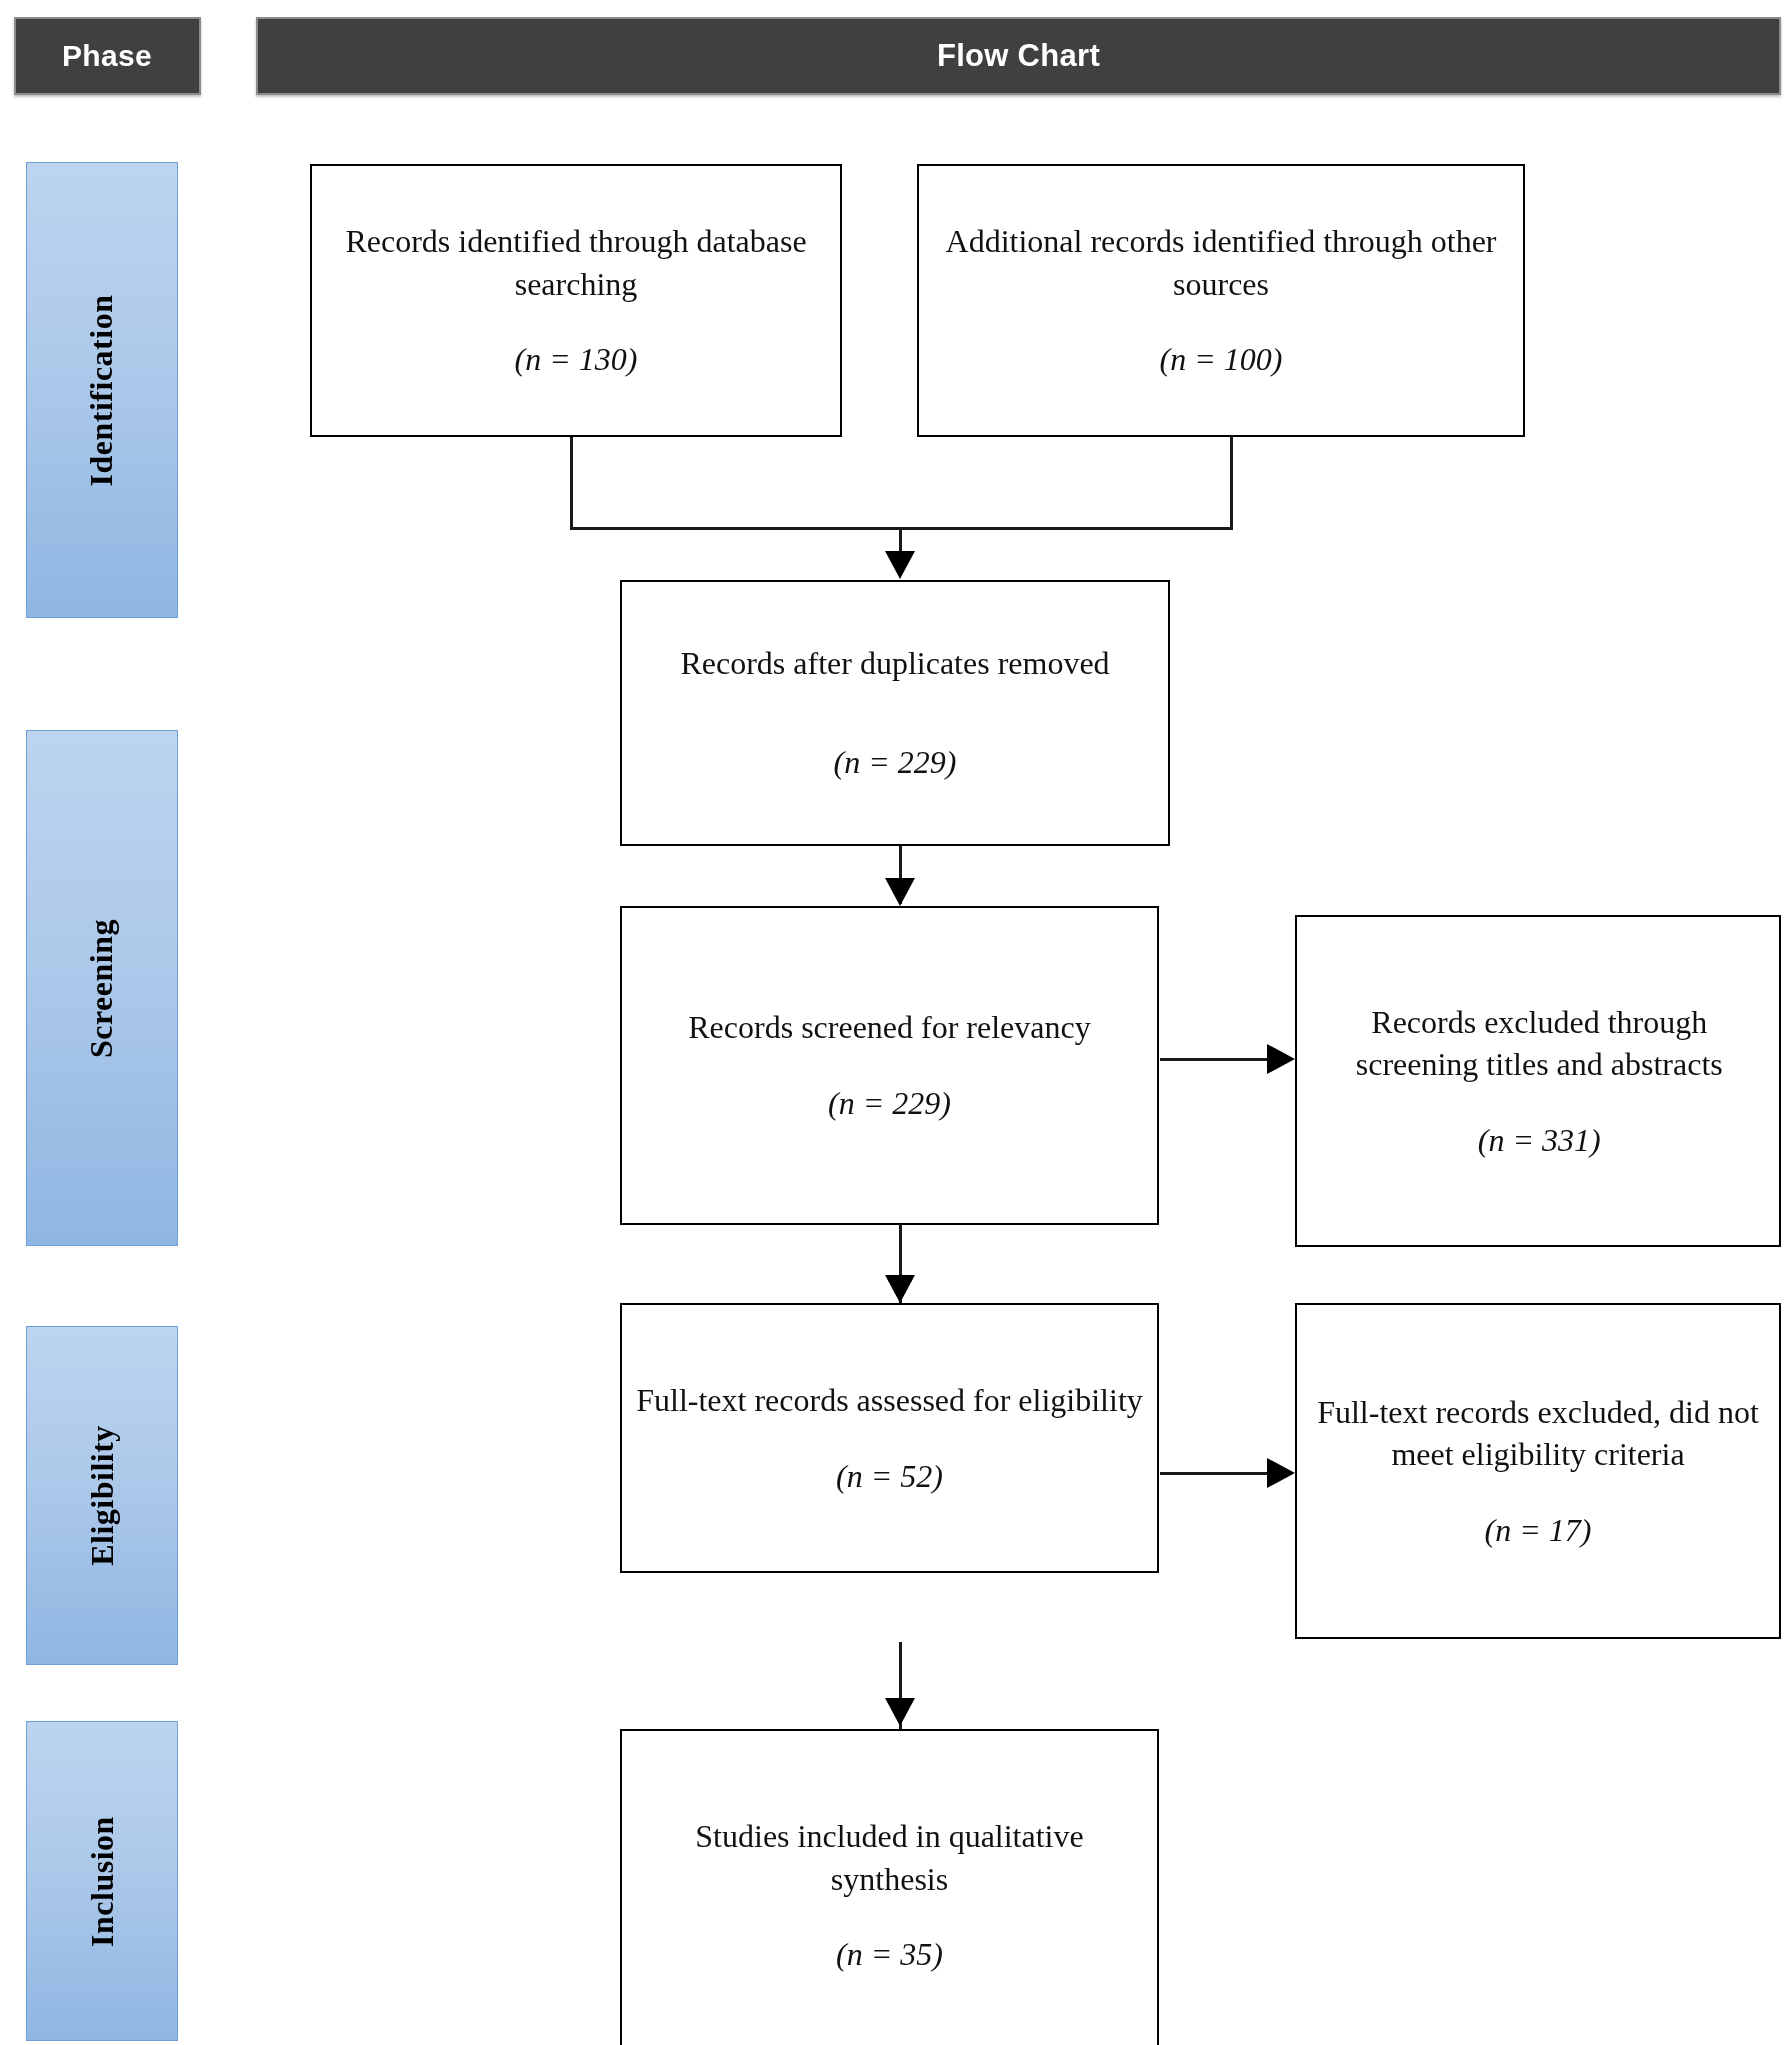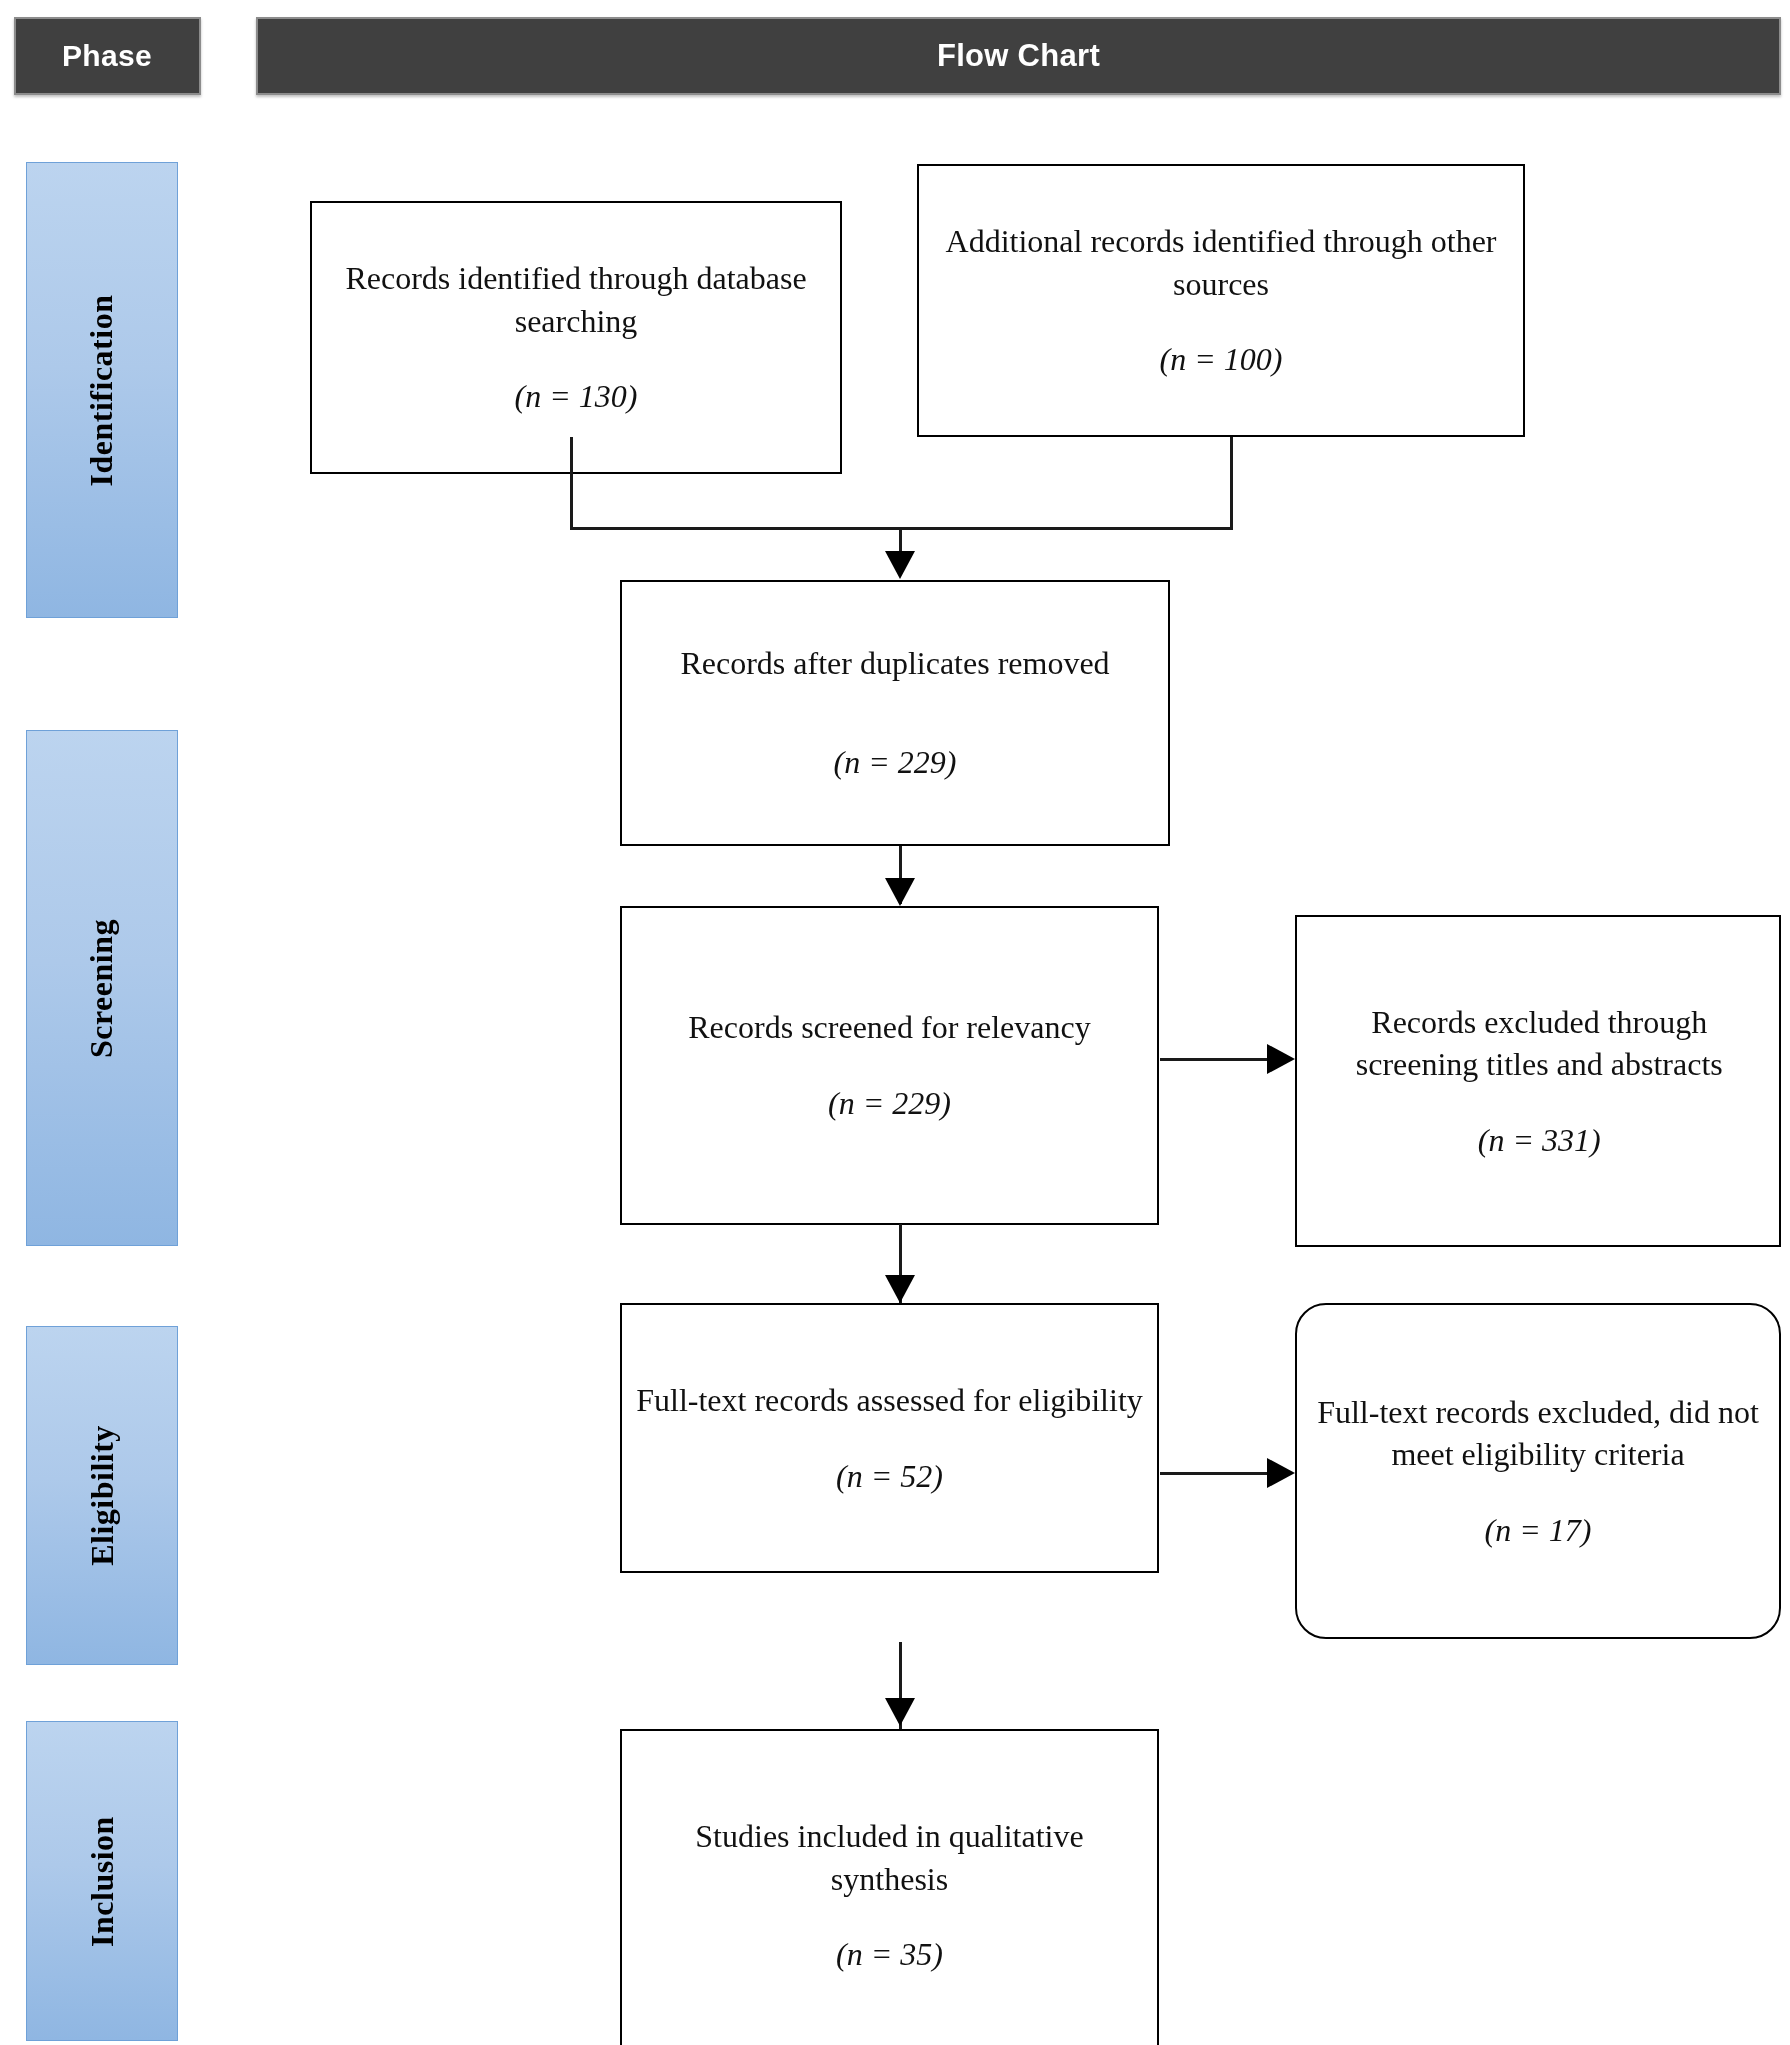--- a/index.html
+++ b/index.html
@@ -129,21 +129,21 @@
   </div>
 
   <div class="phase" style="left:26px; top:1326px; width:152px; height:339px;">
     <span class="phase-label">Eligibility</span>
   </div>
 
   <div class="phase" style="left:26px; top:1721px; width:152px; height:320px;">
     <span class="phase-label">Inclusion</span>
   </div>
 
-  <div class="box" style="left:310px; top:164px; width:532px; height:273px;margin-top:37px;">
+  <div class="box" style="left:310px; top:164px; width:532px; height:273px;">
     <span class="title">Records identified through database searching</span>
     <span class="count">(n = 130)</span>
   </div>
 
   <div class="box" style="left:917px; top:164px; width:608px; height:273px;">
     <span class="title">Additional records identified through other sources</span>
     <span class="count">(n = 100)</span>
   </div>
 
   <div class="vline" style="left:570px; top:437px; height:93px;"></div>
@@ -174,21 +174,21 @@
   <div class="arrow-right" style="left:1267px; top:1044px;"></div>
 
   <div class="vline" style="left:899px; top:1224px; height:79px;"></div>
   <div class="arrow-down" style="left:885px; top:1275px;"></div>
 
   <div class="box" style="left:620px; top:1303px; width:539px; height:270px;text-align:right;">
     <span class="title">Full-text records assessed for eligibility</span>
     <span class="count">(n = 52)</span>
   </div>
 
-  <div class="box" style="left:1295px; top:1303px; width:486px; height:336px;border-radius:31px;">
+  <div class="box" style="left:1295px; top:1303px; width:486px; height:336px;">
     <span class="title">Full-text records excluded, did not meet eligibility criteria</span>
     <span class="count">(n = 17)</span>
   </div>
 
   <div class="hline" style="left:1160px; top:1472px; width:110px;"></div>
   <div class="arrow-right" style="left:1267px; top:1458px;"></div>
 
   <div class="vline" style="left:899px; top:1642px; height:88px;"></div>
   <div class="arrow-down" style="left:885px; top:1698px;"></div>
 

